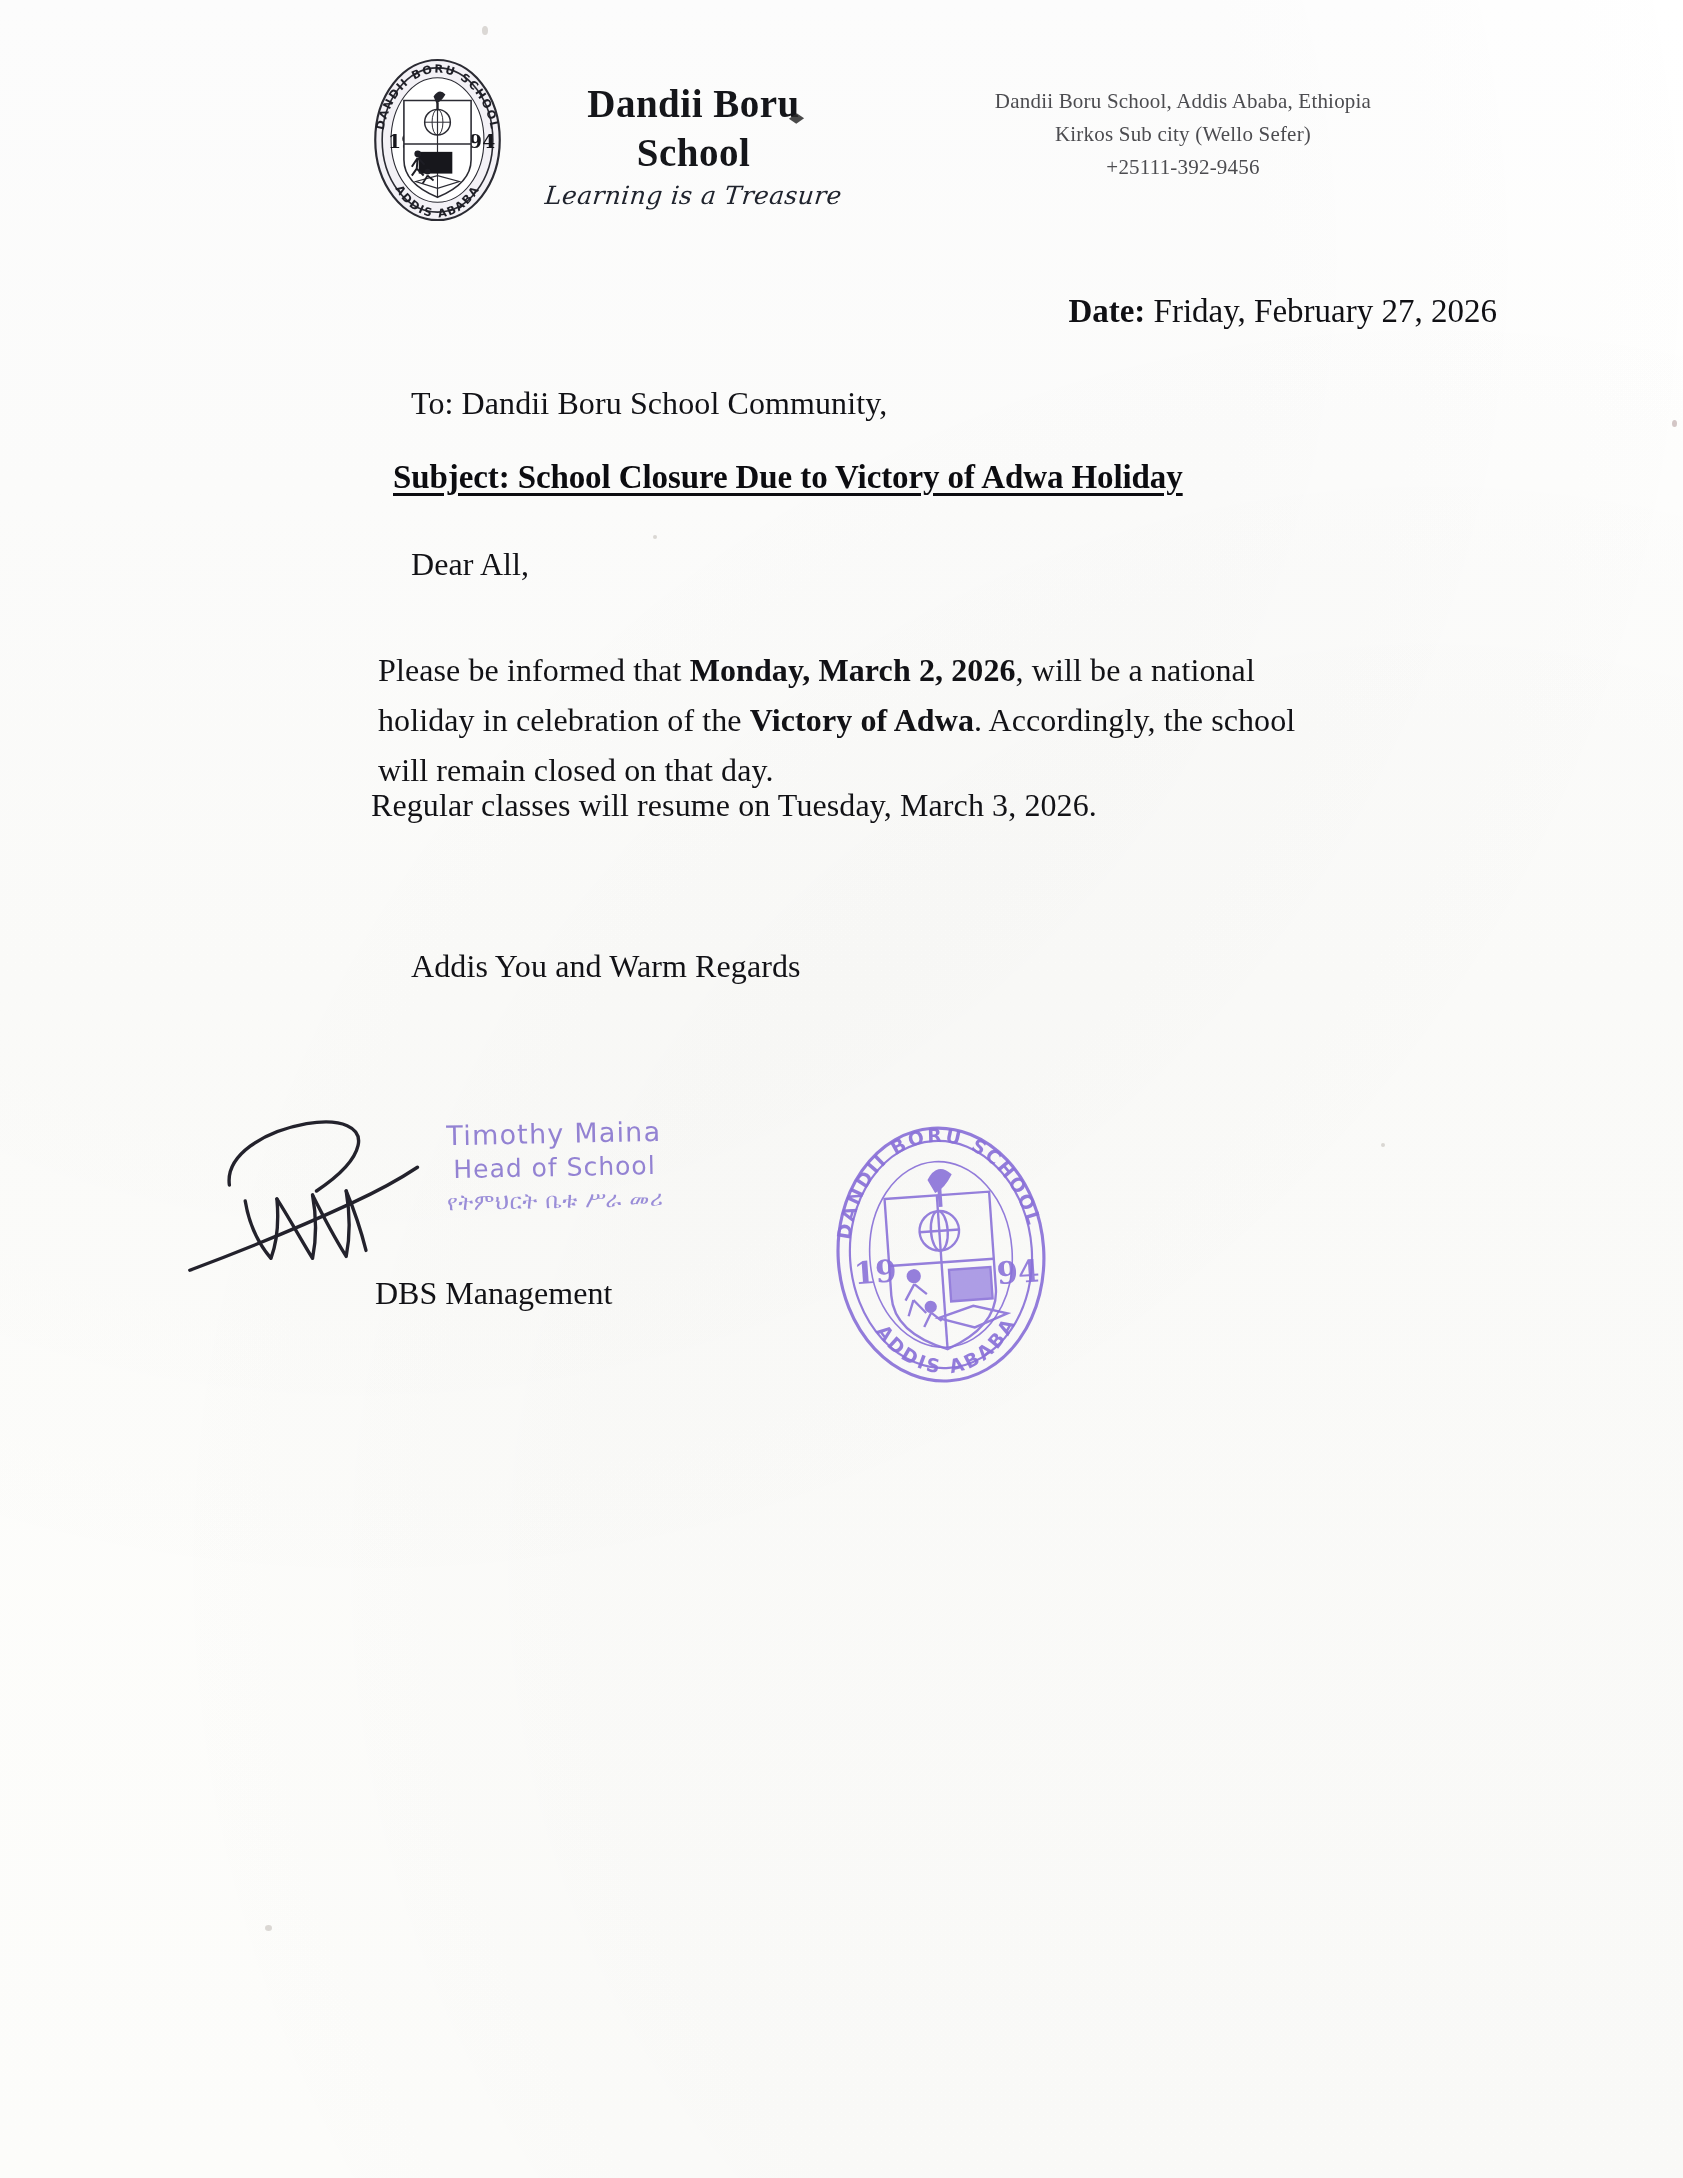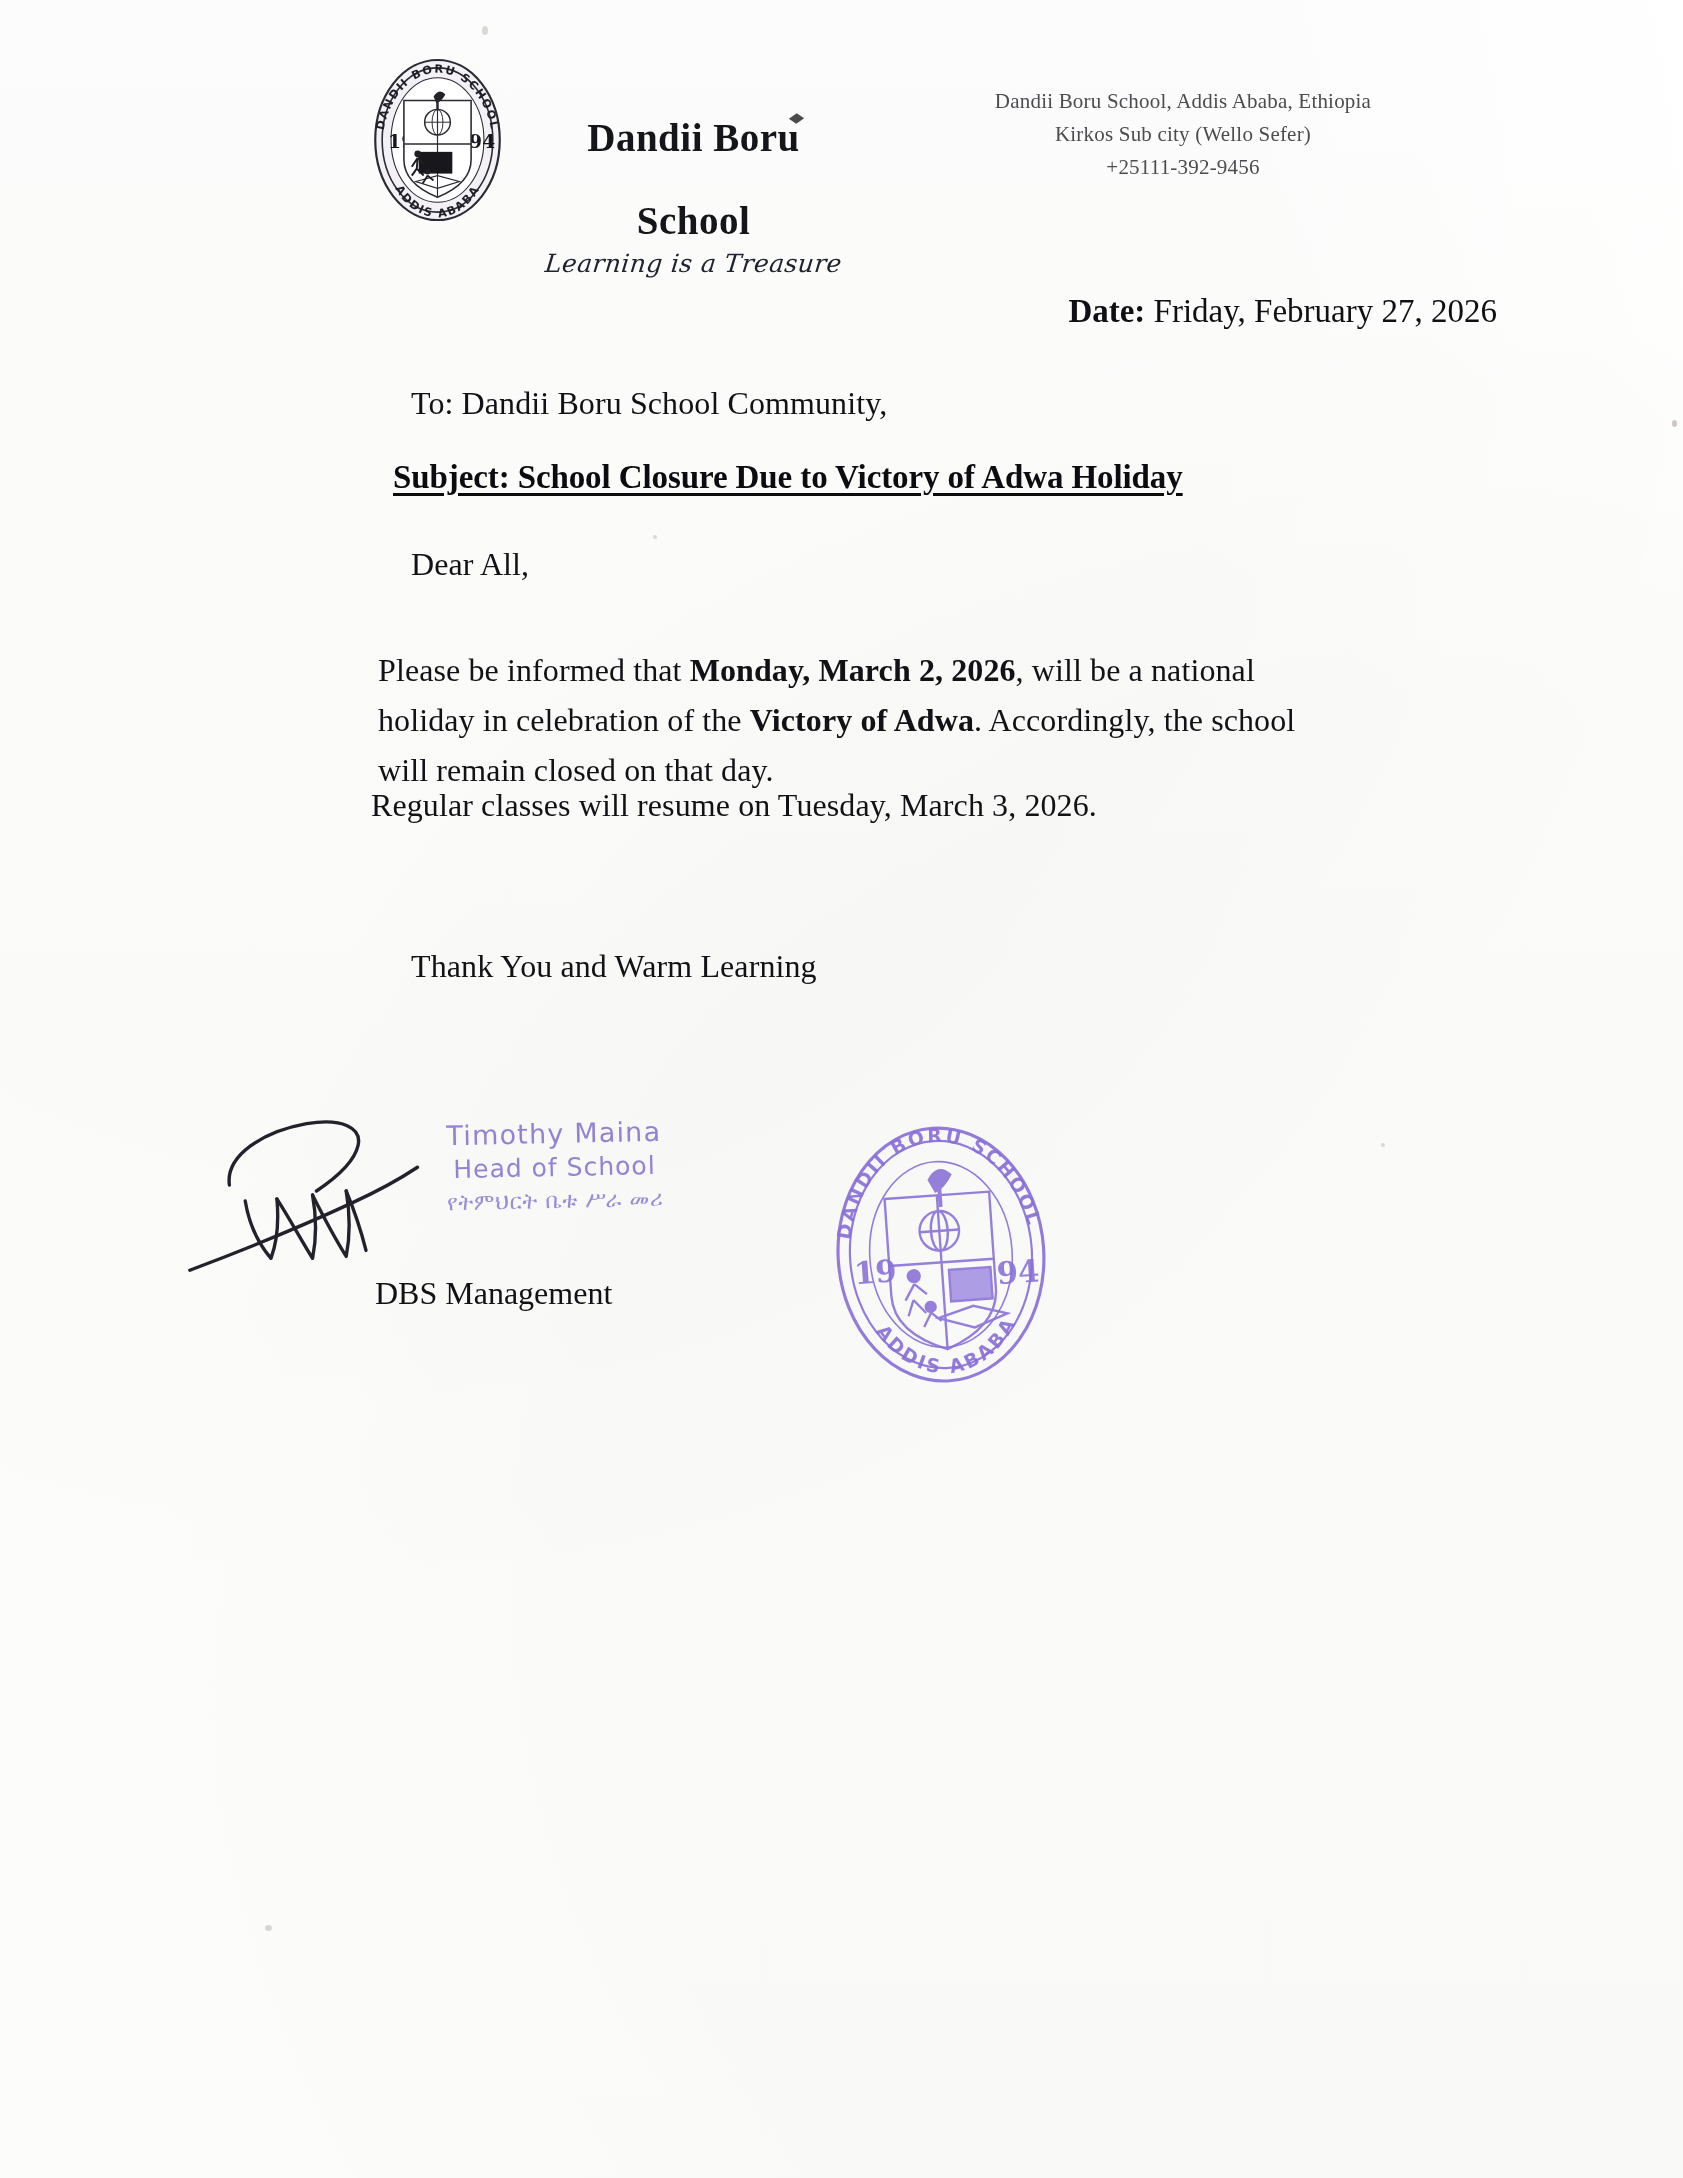--- a/index.html
+++ b/index.html
@@ -56,21 +56,20 @@
     width: 317px;
     text-align: center;
   }
   .school-name-line {
     font-family: "Liberation Serif", "DejaVu Serif", serif;
     font-weight: bold;
     font-size: 39px;
     line-height: 49px;
     letter-spacing: 0.5px;
     color: #15161a;
-    margin-top: 34px;
   }
   #school-tagline {
     margin-top: 4px;
     font-family: "DejaVu Serif", "Liberation Serif", serif;
     font-style: italic;
     font-size: 25px;
     color: #20242e;
     letter-spacing: 0.4px;
     transform: skewX(-6deg);
   }
@@ -266,21 +265,21 @@
   <div id="subject-line">Subject: School Closure Due to Victory of Adwa Holiday</div>
 
   <div class="body-text" id="salutation">Dear All,</div>
 
   <p class="body-text" id="para-1" style="margin:7px;">
     <span>Please be informed that </span><b class="strong">Monday, March 2, 2026</b><span>, will be a national holiday in celebration of the </span><b class="strong">Victory of Adwa</b><span>. Accordingly, the school will remain closed on that day.</span>
   </p>
 
   <p class="body-text" id="para-2" style="margin:0;">Regular classes will resume on Tuesday, March 3, 2026.</p>
 
-  <div class="body-text" id="closing">Thank You and Warm Learning</div>
+  <div class="body-text" id="closing">Addis You and Warm Regards</div>
 
   <div id="signature-ink">
     <svg width="297" height="198" viewBox="0 0 300 200" xmlns="http://www.w3.org/2000/svg">
       <g fill="none" stroke="#23222c" stroke-width="3.4" stroke-linecap="round" stroke-linejoin="round">
         <path d="M62,92 C58,62 96,38 140,30 C176,24 196,34 192,52 C188,70 168,86 150,98"></path>
         <path d="M78,108 C82,132 92,152 104,166 C110,150 112,128 110,106"></path>
         <path d="M110,106 C124,128 136,150 146,166 C150,146 150,124 146,102"></path>
         <path d="M146,102 C158,126 170,148 180,164 C184,144 184,122 180,98"></path>
         <path d="M180,98 C190,122 196,142 200,158"></path>
         <path d="M22,178 C70,160 130,136 186,110 C212,98 234,86 252,74"></path>

